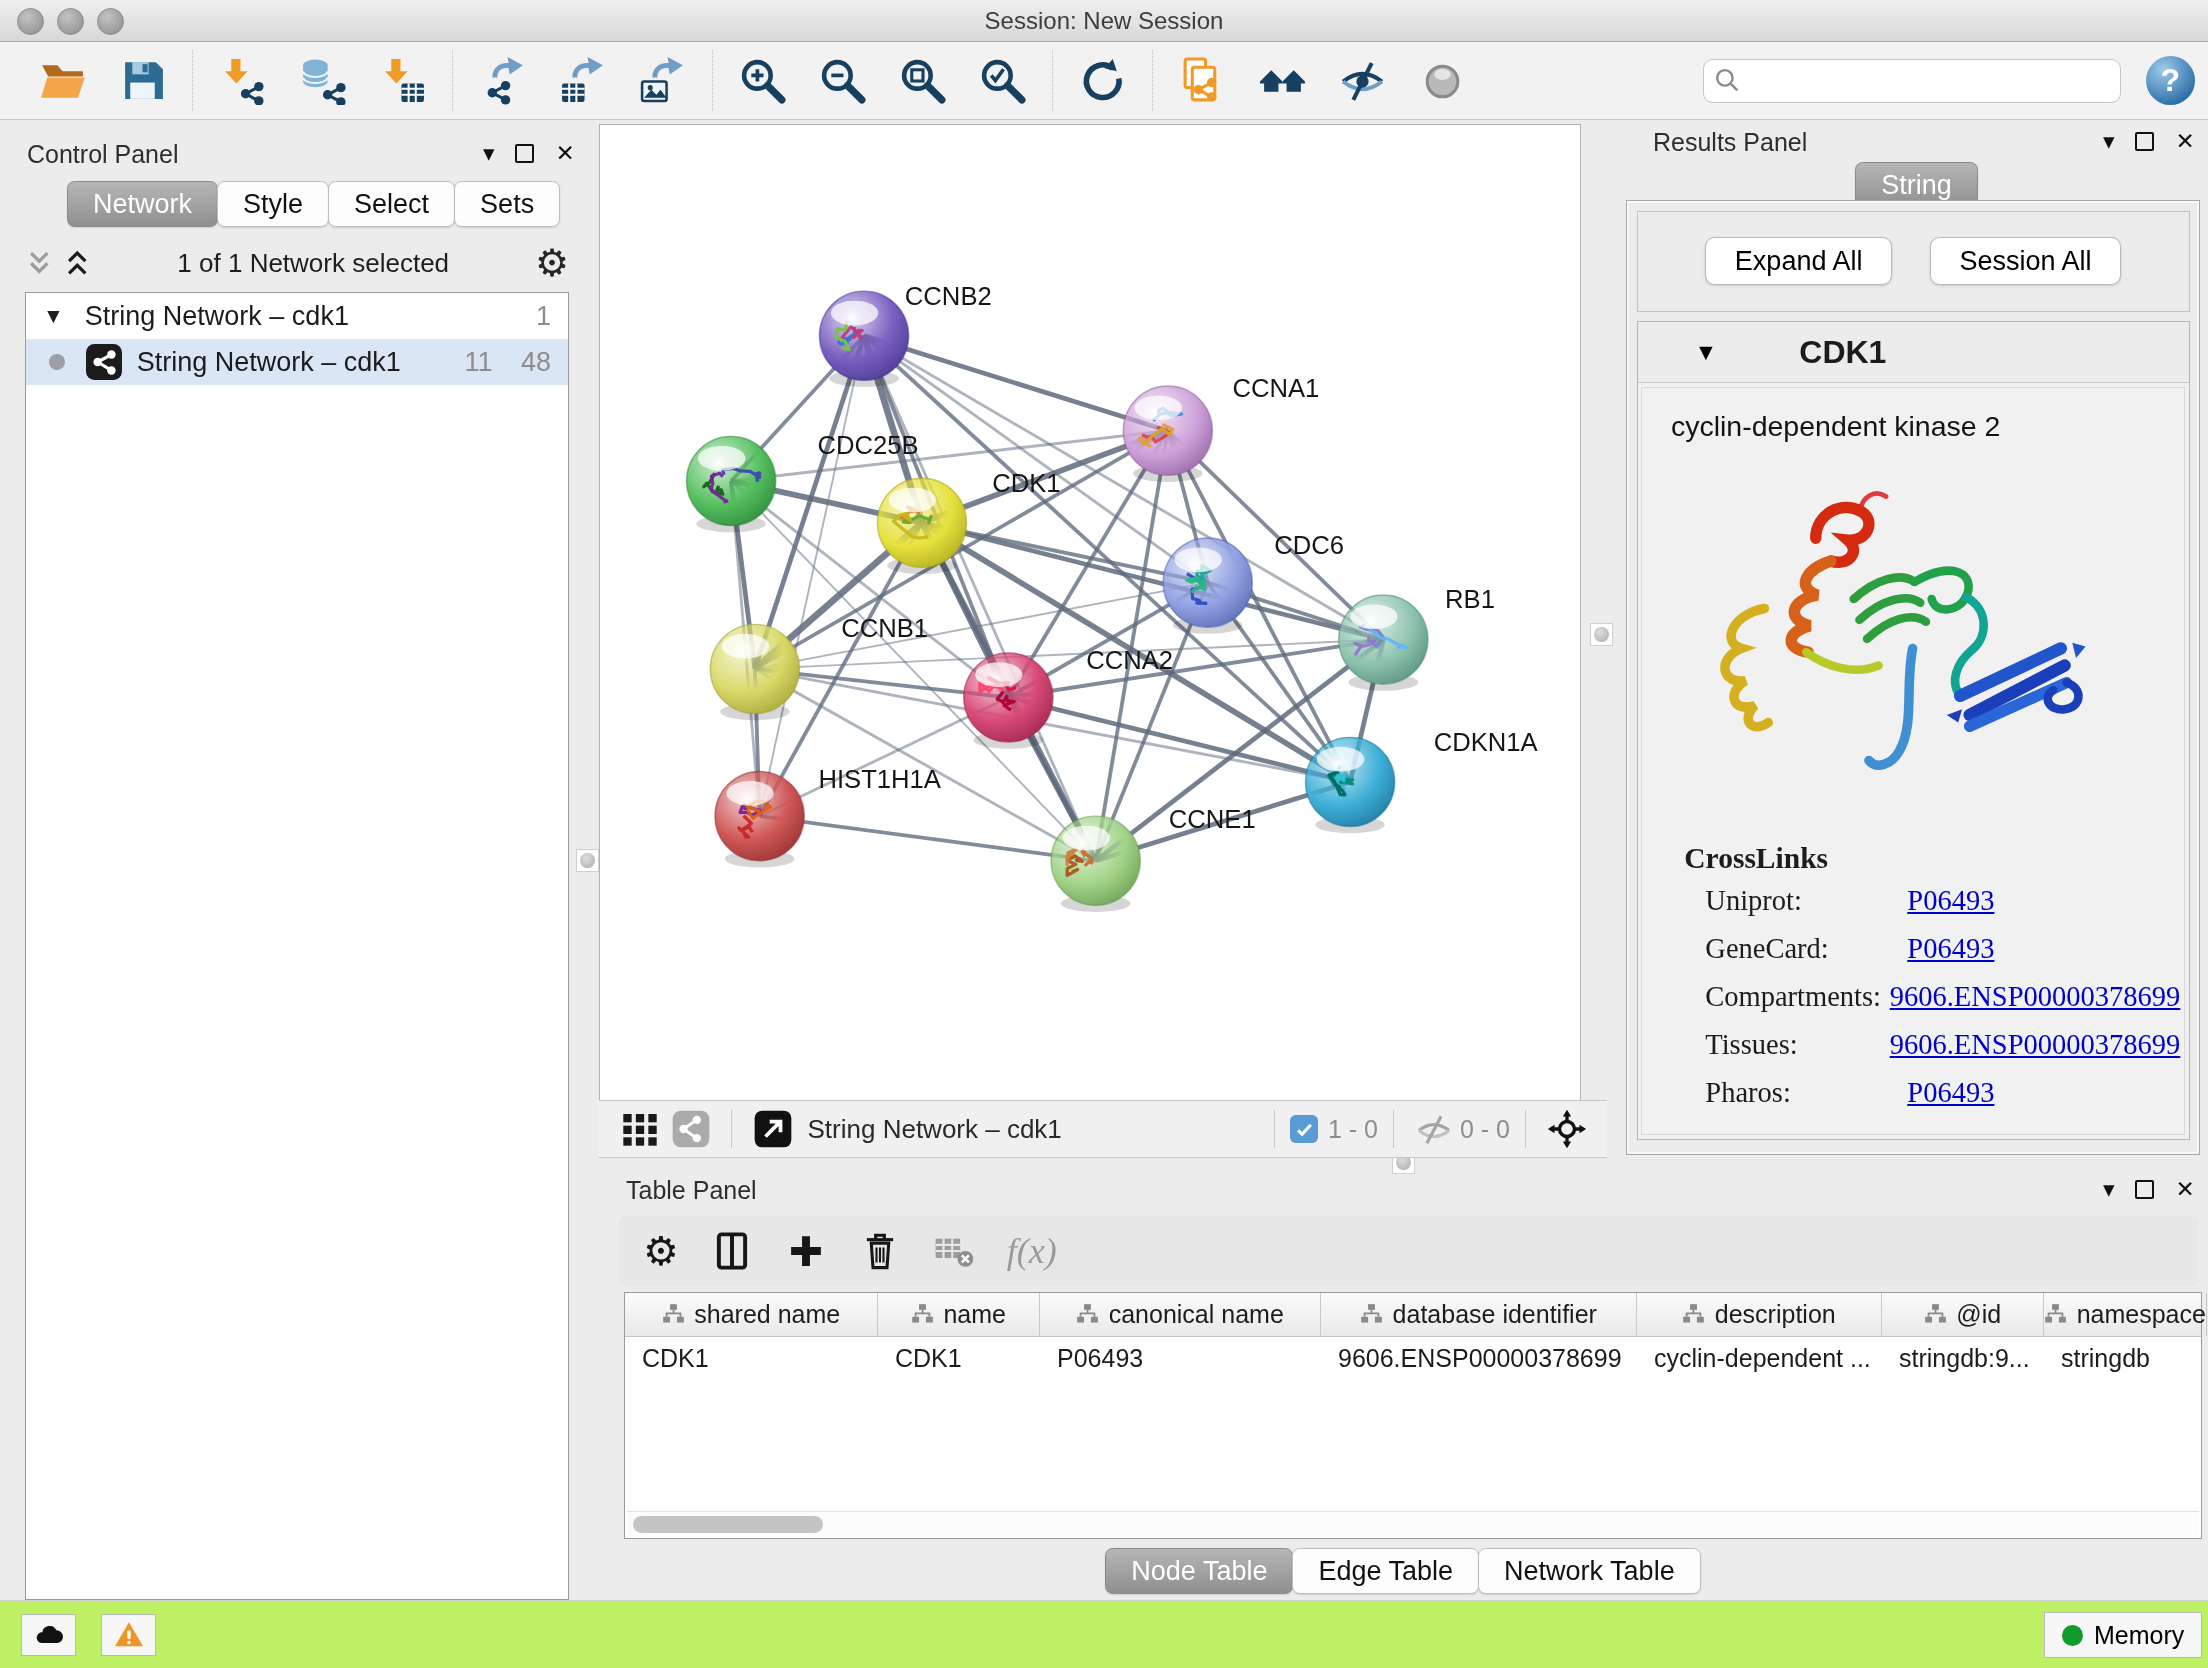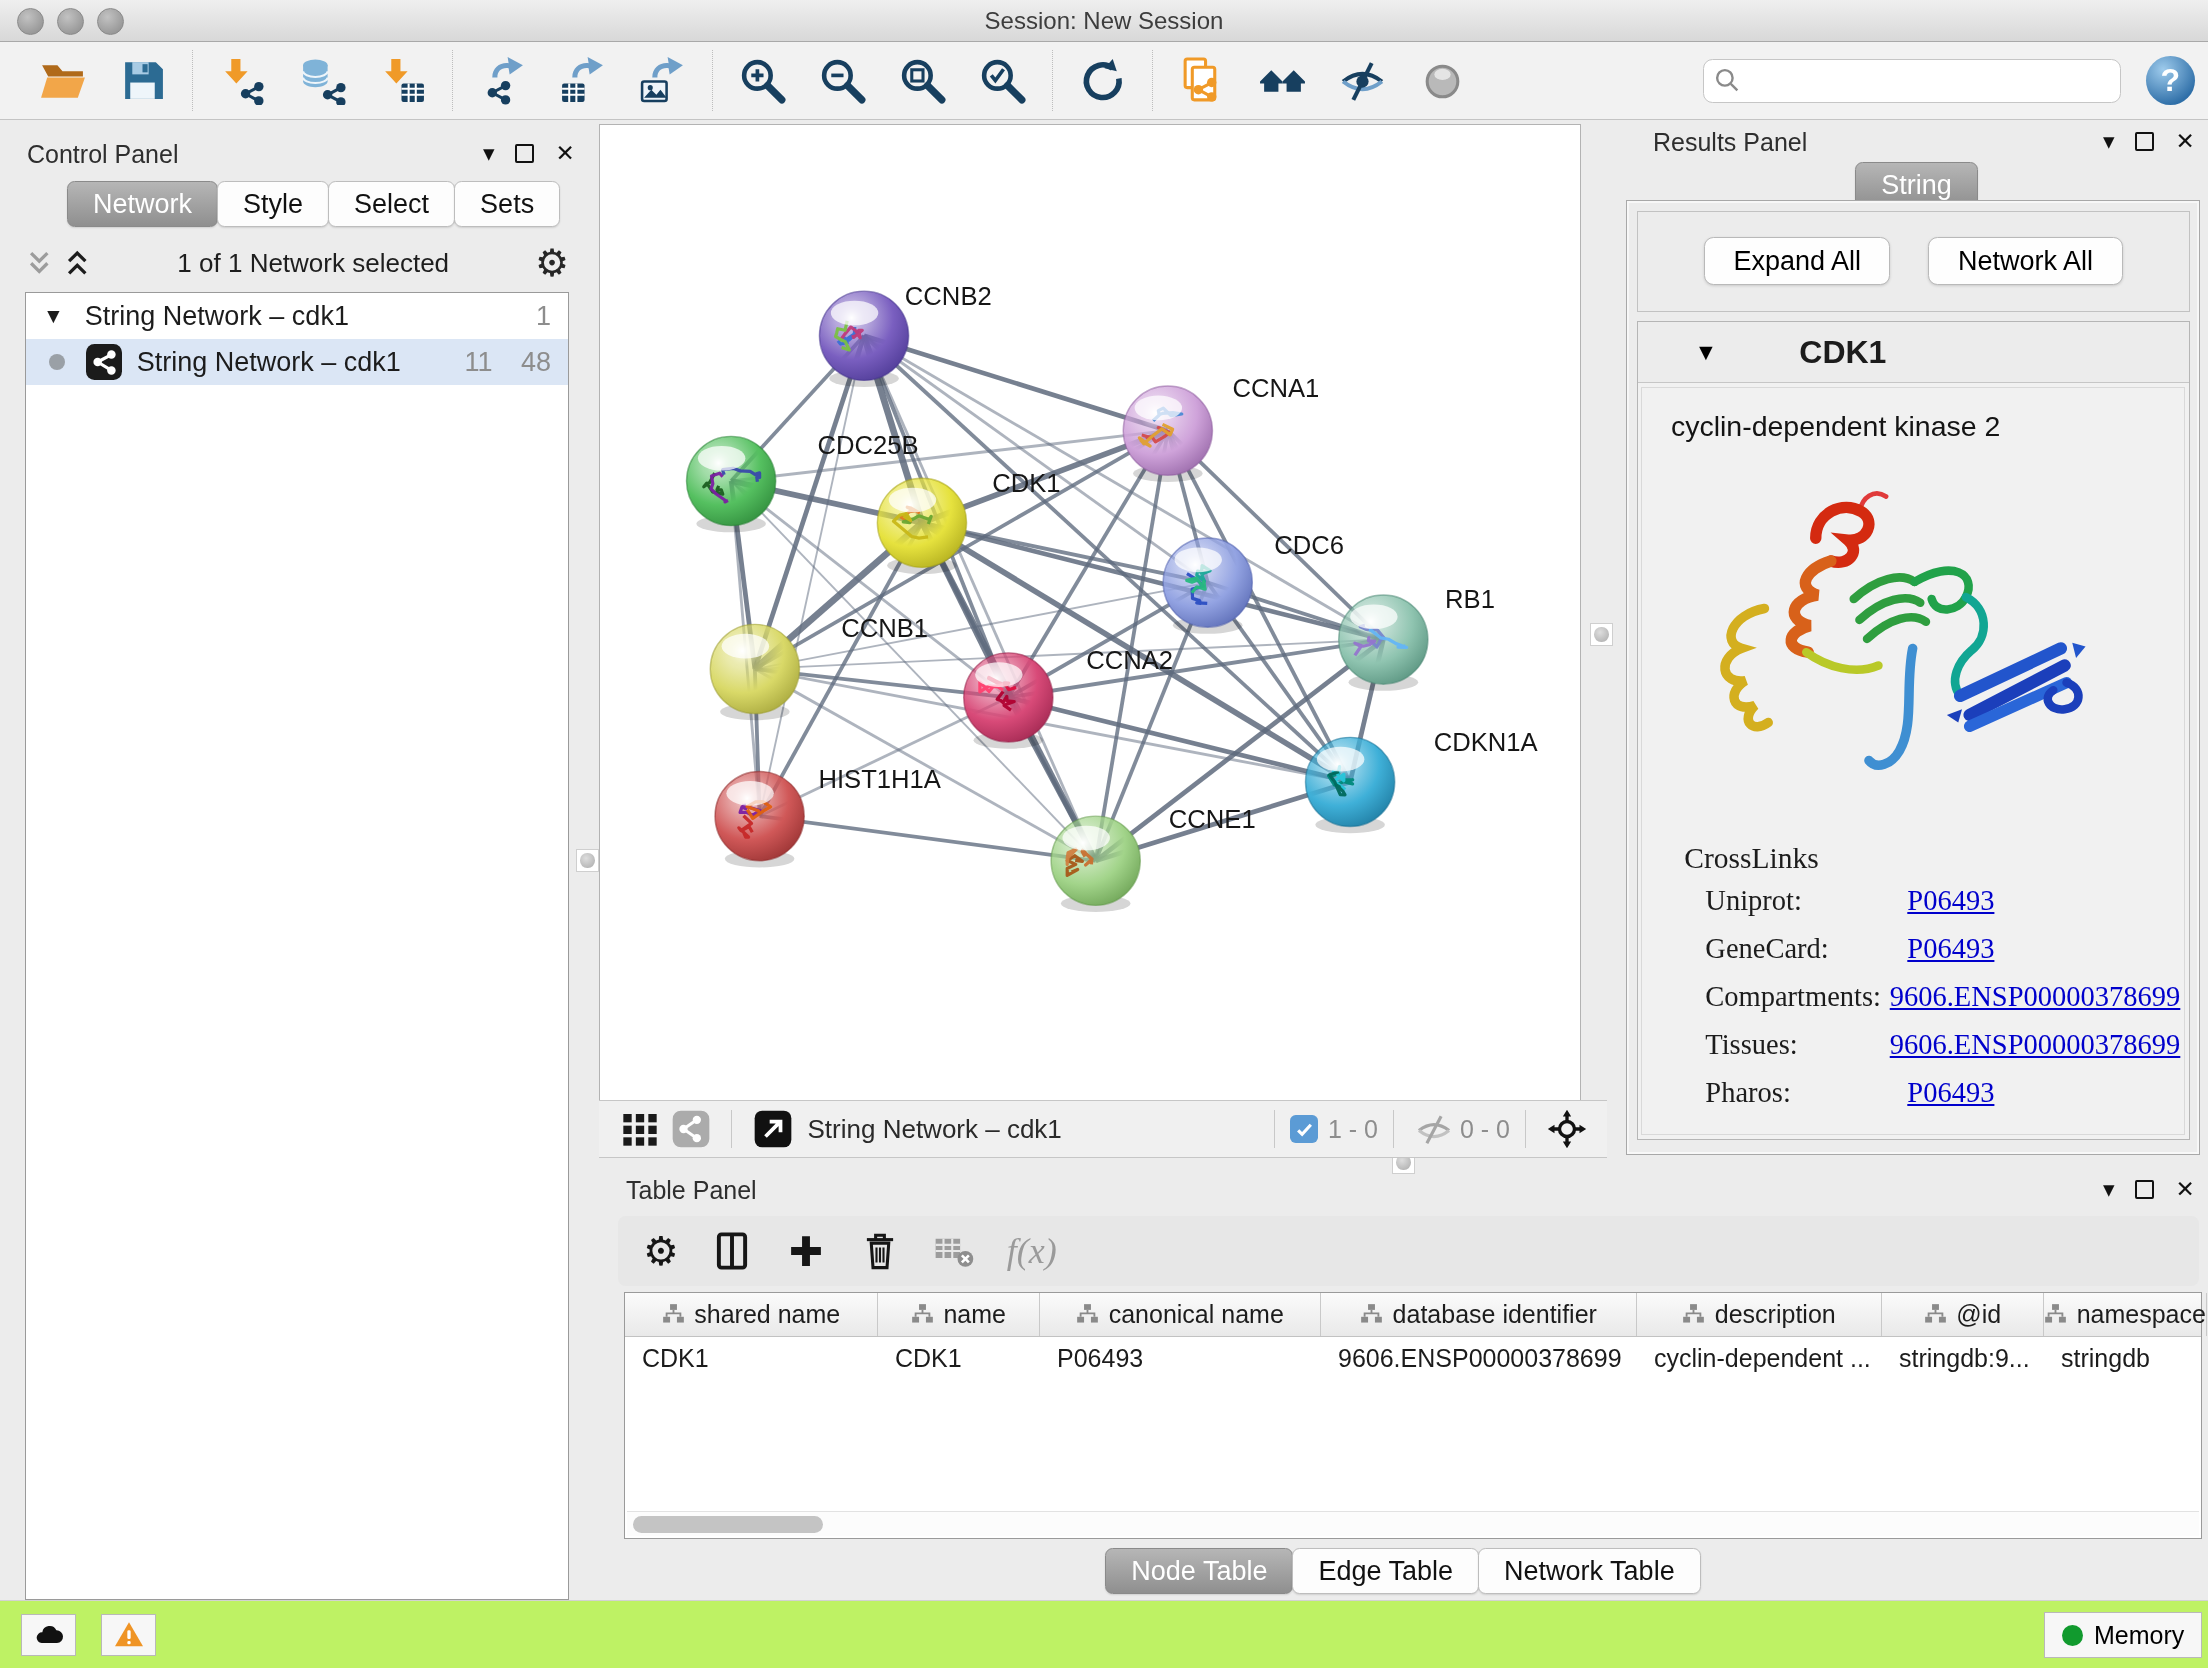--- a/index.html
+++ b/index.html
@@ -93,21 +93,21 @@
     justify-content:center; gap:38px; margin-bottom:9.5px; }
   .rp-btn { font-size:27px; padding:7.6px 28.5px; background:#fefefe; border:1.9px solid #b9b9b9; border-radius:9.5px;
     cursor:pointer; box-shadow:0 1px 2.9px rgba(0,0,0,.15); }
   #rp-entry { border:1.9px solid #b5b5b5; background:#f1f1f1; }
   #rp-entry-head { height:61px; display:flex; align-items:center; border-bottom:1.9px solid #c6c6c6; background:#ececec; }
   #rp-entry-head .tri { font-size:23px; margin-left:57px; background:none; border:none; cursor:pointer; }
   #rp-entry-name { font-size:32px; font-weight:bold; margin-left:82px; }
   #rp-entry-body { padding:17px 3.8px 9.5px 21px; border:1.9px solid #d9d9d9; margin:3.8px; background:#f1f1f1; }
   #rp-desc { font-size:28.5px; color:#141414; margin:5.7px 0 3.8px 7.6px; }
   #protein-img { display:block; margin:3.8px auto 0 9.5px; }
-  #crosslinks-title { font-family:"Liberation Serif","DejaVu Serif",serif; font-weight:normal; font-size:29.5px; margin:15px 0 9.5px 21px; }
+  #crosslinks-title { font-family:"Liberation Serif","DejaVu Serif",serif; font-weight:bold; font-size:29.5px; margin:15px 0 9.5px 21px; }
   .cl-row { display:flex; font-family:"Liberation Serif","DejaVu Serif",serif; font-size:28.5px; margin:0 0 16px 42px; }
   .cl-label { width:202px; color:#1c1c1c; }
   .cl-link { color:#0000cc; text-decoration:underline; }
 
   
   #table-panel { position:absolute; left:599px; top:1168px; width:1609px; height:426px; }
   #tp-toolbar { position:absolute; left:19px; right:9.5px; top:48px; height:70px; background:#e7e7e7;
     border-radius:7.6px; display:flex; align-items:center; gap:32px; padding:0 25px; }
   .tpbtn { background:none; border:none; cursor:pointer; height:53px; display:flex; align-items:center; }
   .tpbtn svg { width:42px; height:42px; }
@@ -664,21 +664,21 @@
         <button class="wbtn float"></button>
         <button class="wbtn">✕</button>
       </span>
     </div>
     <div id="rp-tab">
       <span class="tab active">String</span>
     </div>
     <div id="rp-box">
       <div id="rp-buttons">
         <button class="rp-btn">Expand All</button>
-        <button class="rp-btn">Network All</button>
+        <button class="rp-btn">Session All</button>
       </div>
       <div id="rp-entry">
         <div id="rp-entry-head">
           <button class="tri">▼</button>
           <span id="rp-entry-name">CDK1</span>
         </div>
         <div id="rp-entry-body">
           <div id="rp-desc">cyclin-dependent kinase 2</div>
           <svg id="protein-img" width="447" height="380" viewBox="0 0 470 400">
             <g fill="none" stroke-linecap="round">

